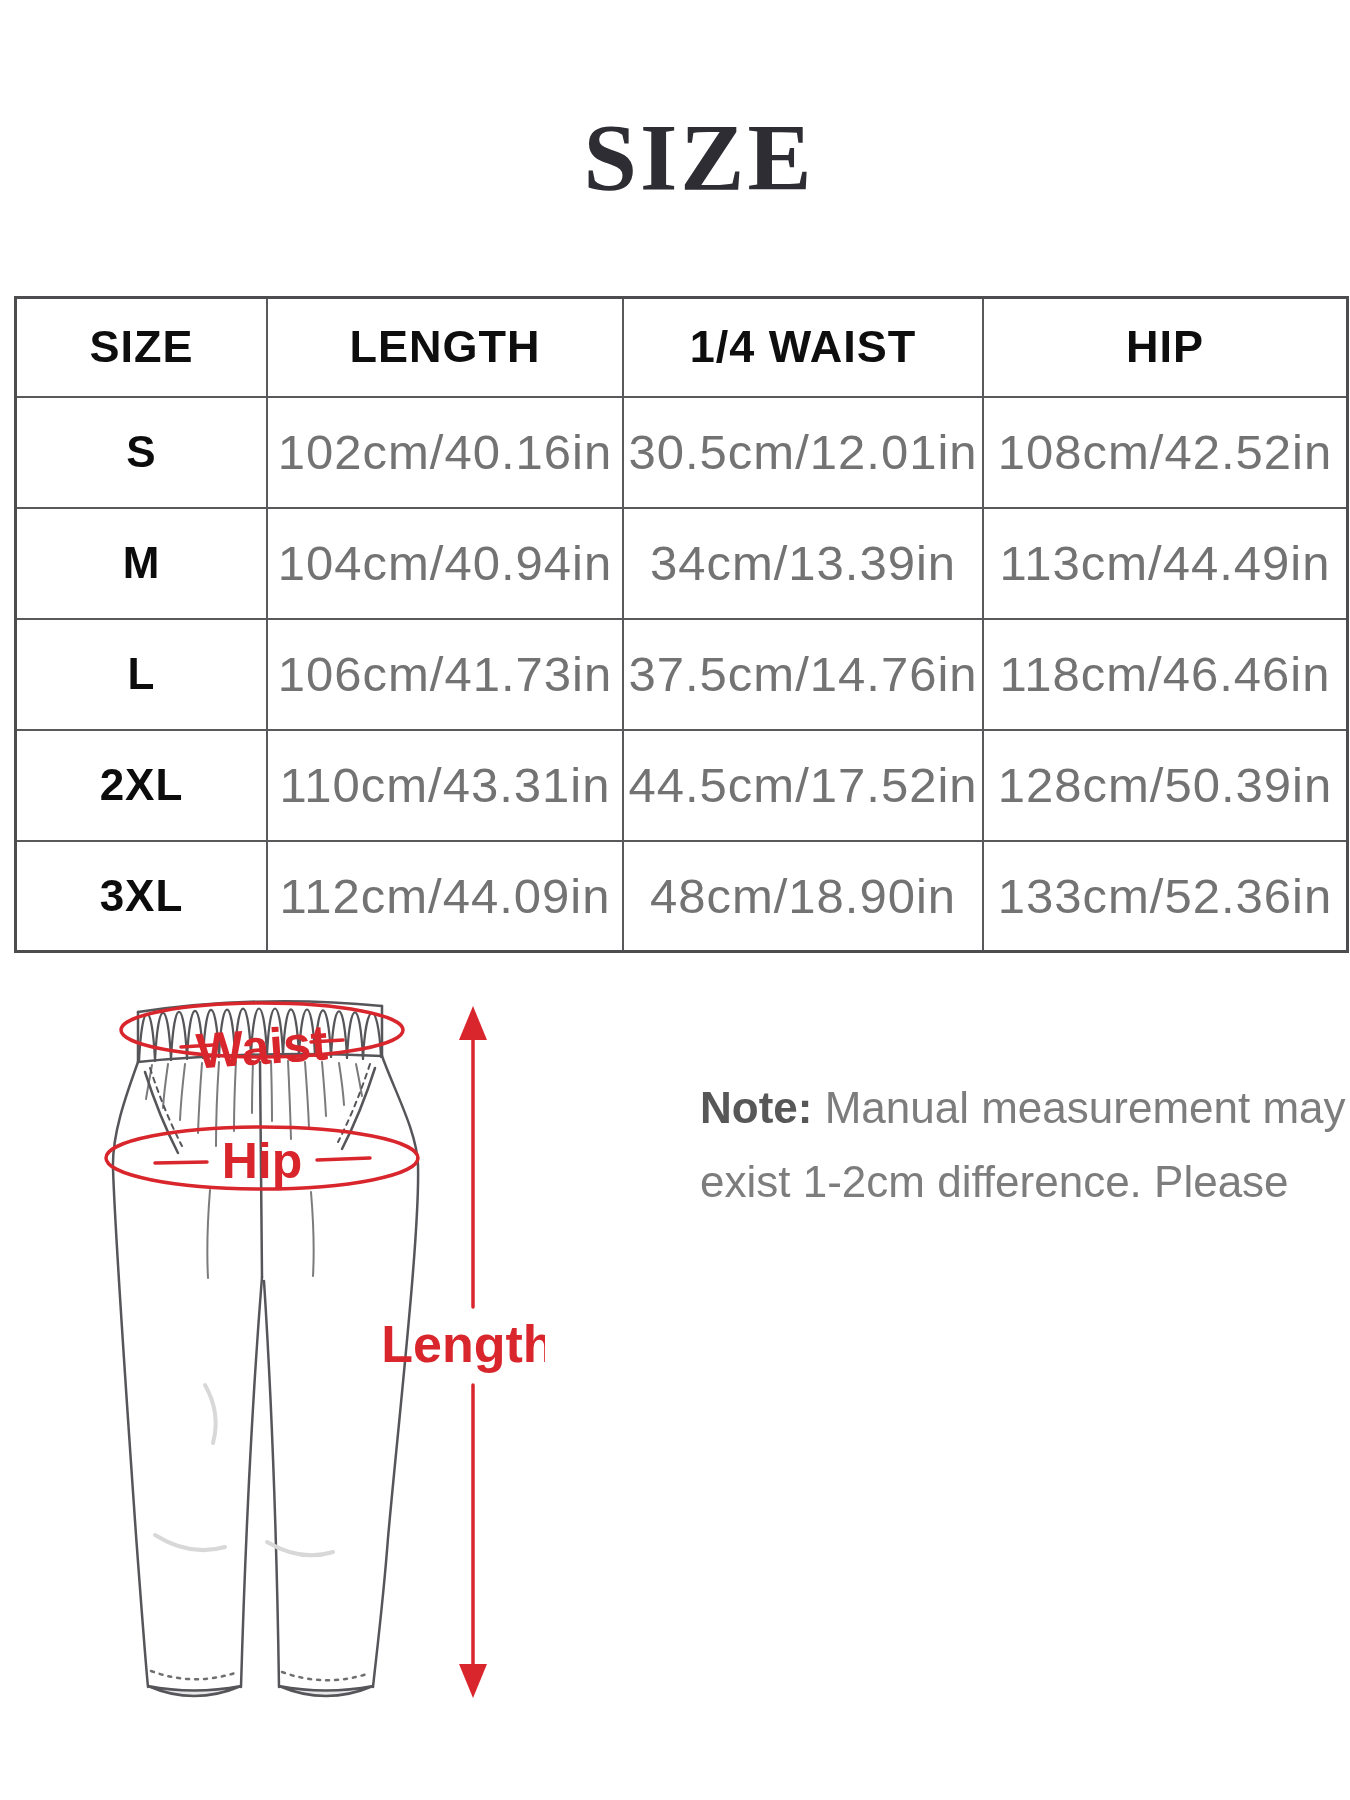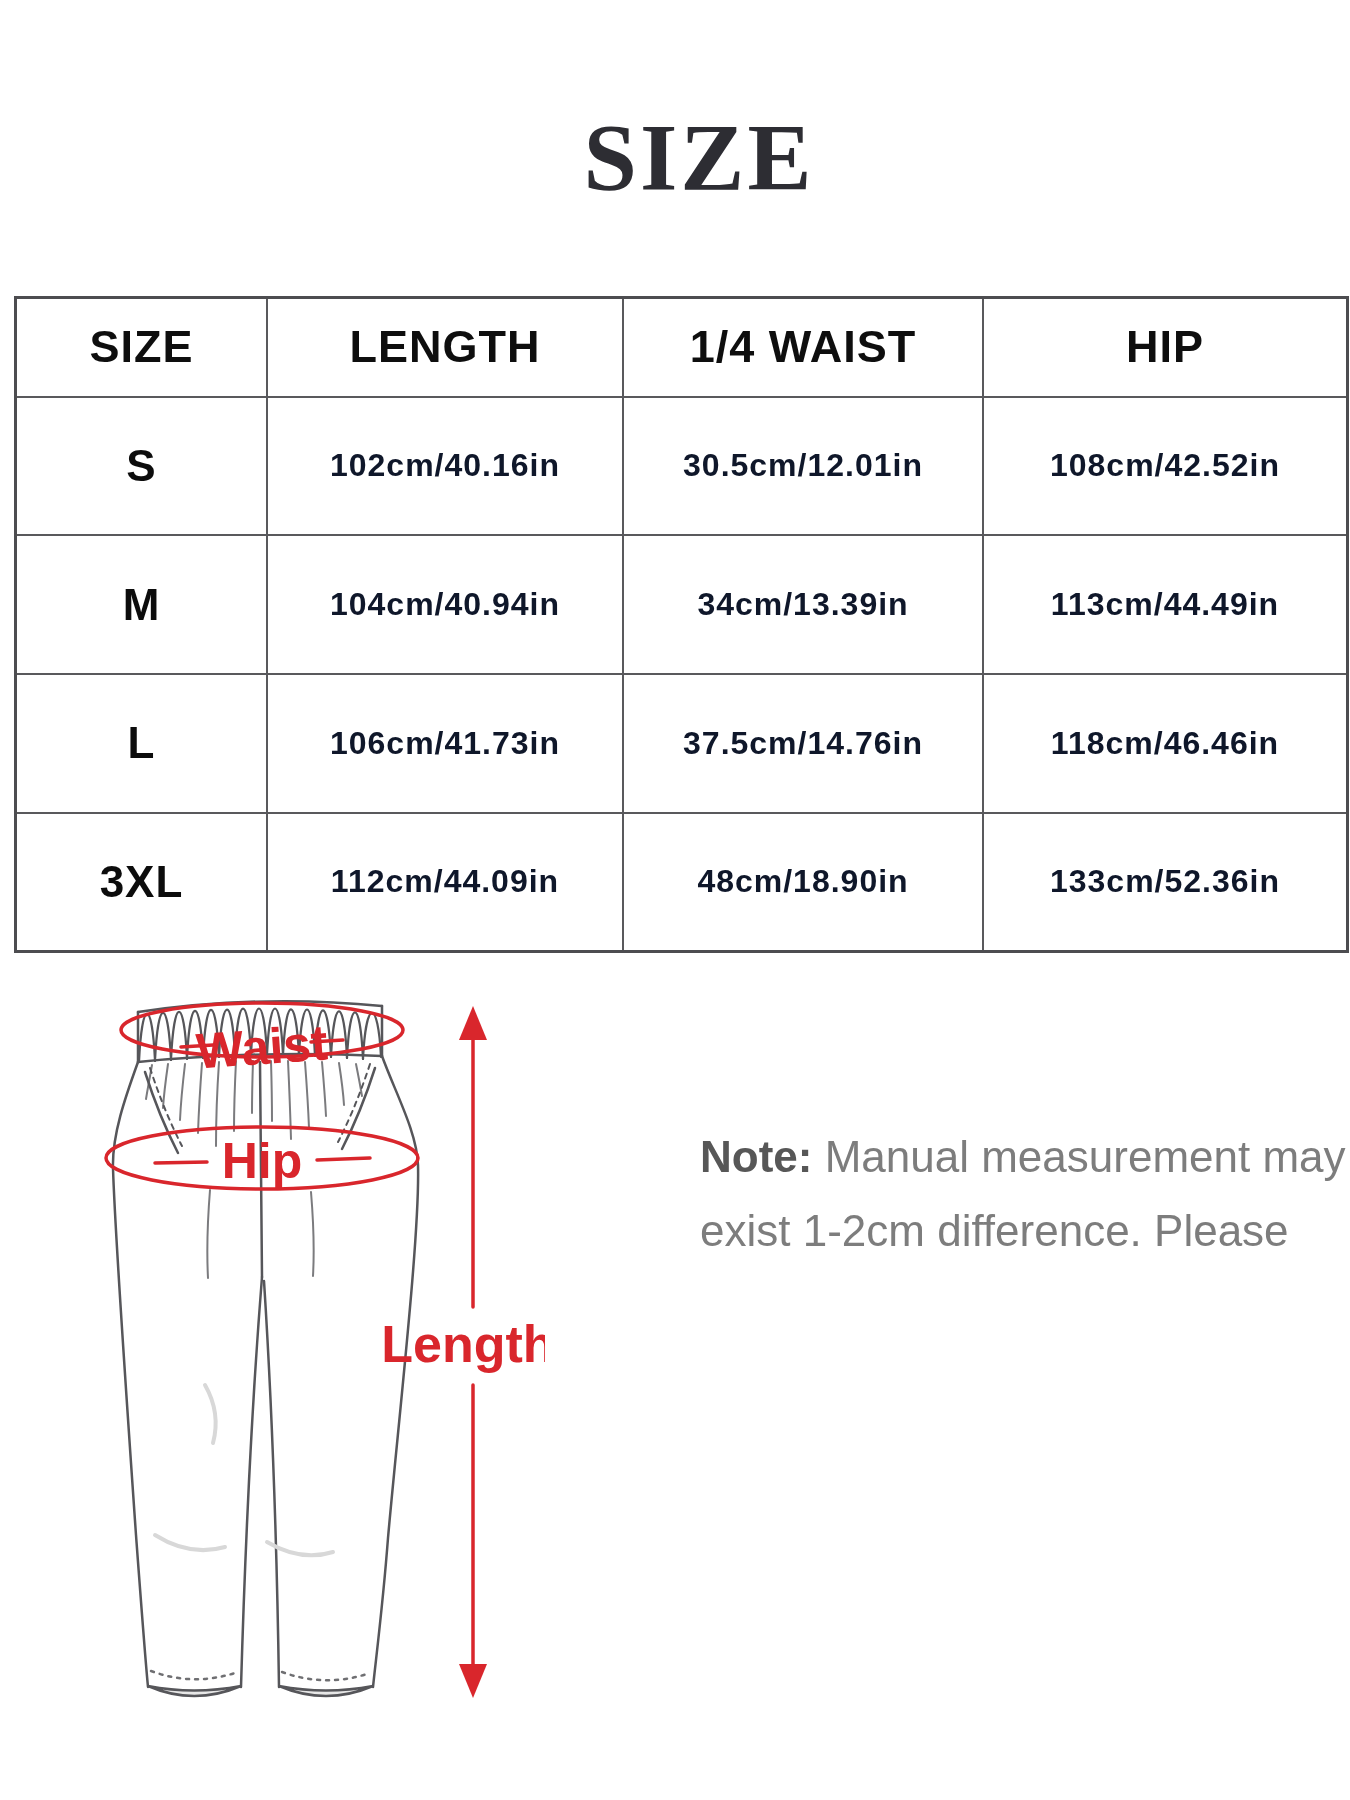--- a/index.html
+++ b/index.html
@@ -24,27 +24,27 @@
     border:2px solid #59595c;
     text-align:center;vertical-align:middle;
     padding:0;overflow:hidden;white-space:nowrap;
   }
   table.size-table{border:3px solid #4d4d50;}
   table.size-table thead tr{height:99px;}
   table.size-table tbody tr{height:93px;}
   table.size-table th{
     font-size:45px;font-weight:bold;color:#0e0e0e;letter-spacing:1px;
   }
-  table.size-table td{font-size:32px;color:#0f172a;letter-spacing:1px;font-weight:bold;}
+  table.size-table td{font-size:49px;color:#737373;letter-spacing:1px;}
   table.size-table td.size-col{font-weight:bold;color:#0c0c0c;font-size:44px;}
 
   .diagram{position:absolute;left:55px;top:990px;width:490px;height:800px;}
 
   .note{
-    position:absolute;left:700px;top:1120px;
+    position:absolute;left:700px;top:1071px;
     font-size:44px;line-height:74px;color:#7d7d7d;
     letter-spacing:0px;white-space:nowrap;
   }
   .note .note-label{font-weight:bold;color:#575757;}
 </style>
 </head>
 <body>
 
 <div class="page-title">SIZE</div>
 
@@ -68,20 +68,26 @@
         <td class="size-col">M</td>
         <td>104cm/40.94in</td>
         <td>34cm/13.39in</td>
         <td>113cm/44.49in</td>
       </tr>
       <tr>
         <td class="size-col">L</td>
         <td>106cm/41.73in</td>
         <td>37.5cm/14.76in</td>
         <td>118cm/46.46in</td>
+      </tr>
+      <tr>
+        <td class="size-col">2XL</td>
+        <td>110cm/43.31in</td>
+        <td>44.5cm/17.52in</td>
+        <td>128cm/50.39in</td>
       </tr>
       <tr>
         <td class="size-col">3XL</td>
         <td>112cm/44.09in</td>
         <td>48cm/18.90in</td>
         <td>133cm/52.36in</td>
       </tr>
     </tbody>
 </table>
 

